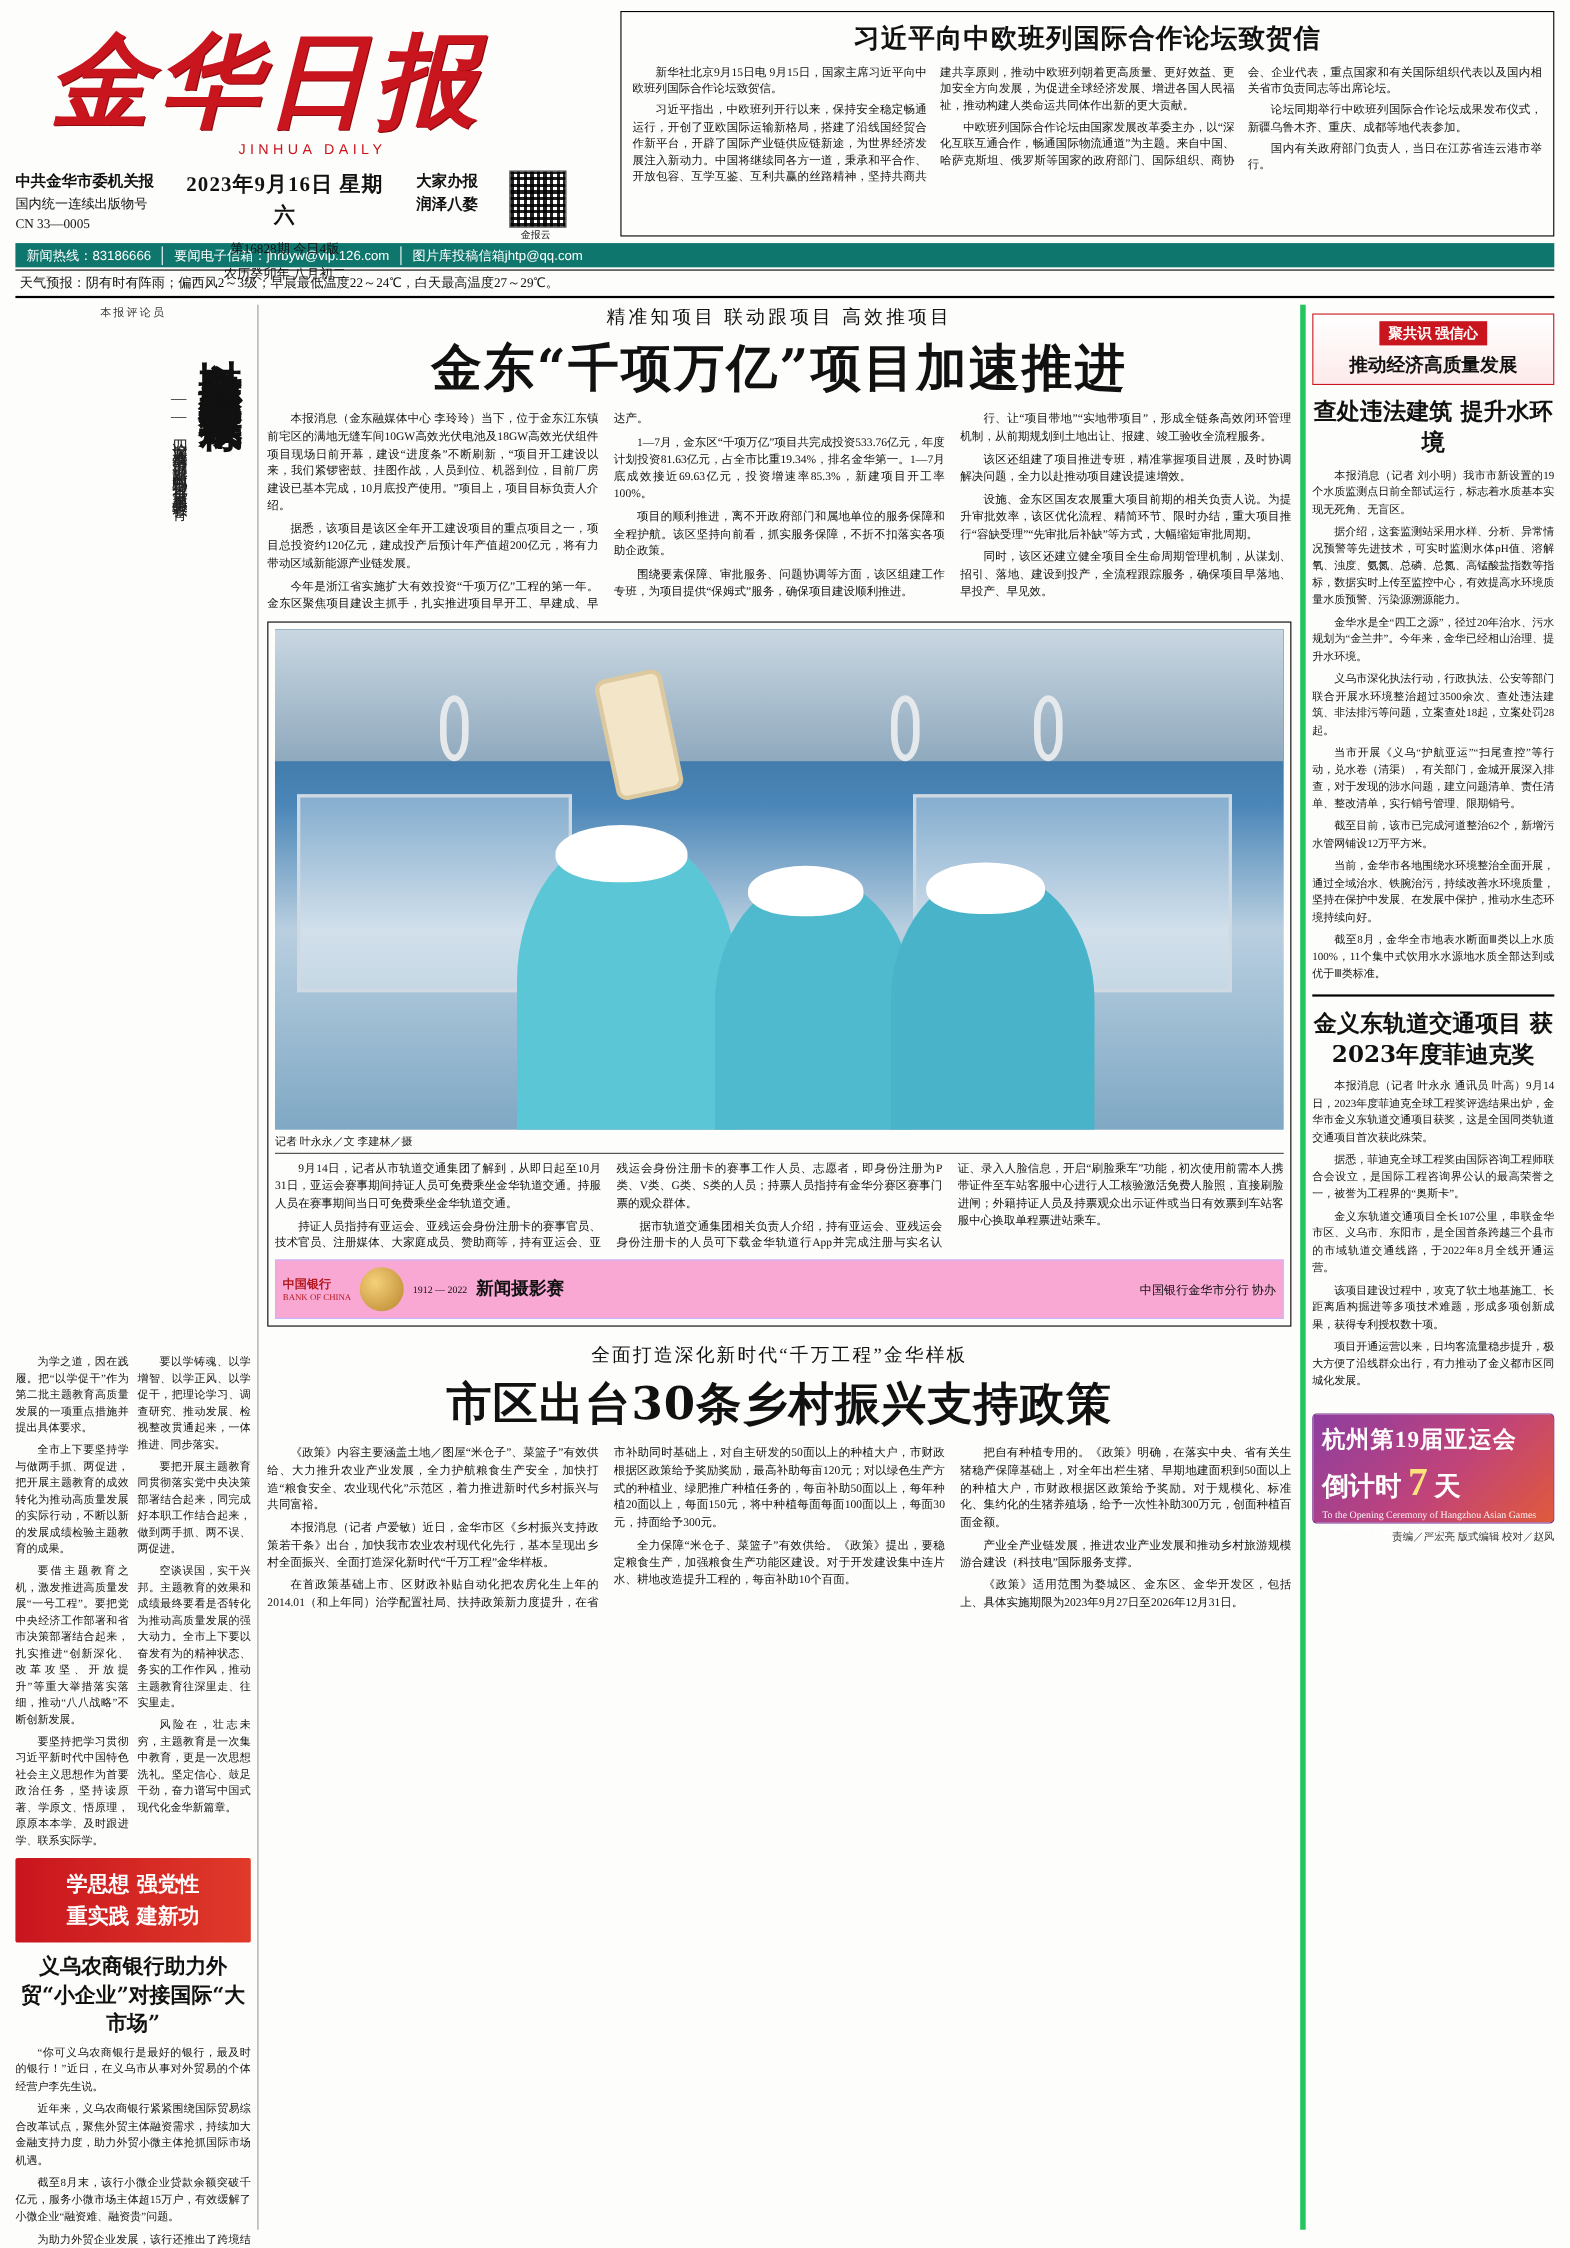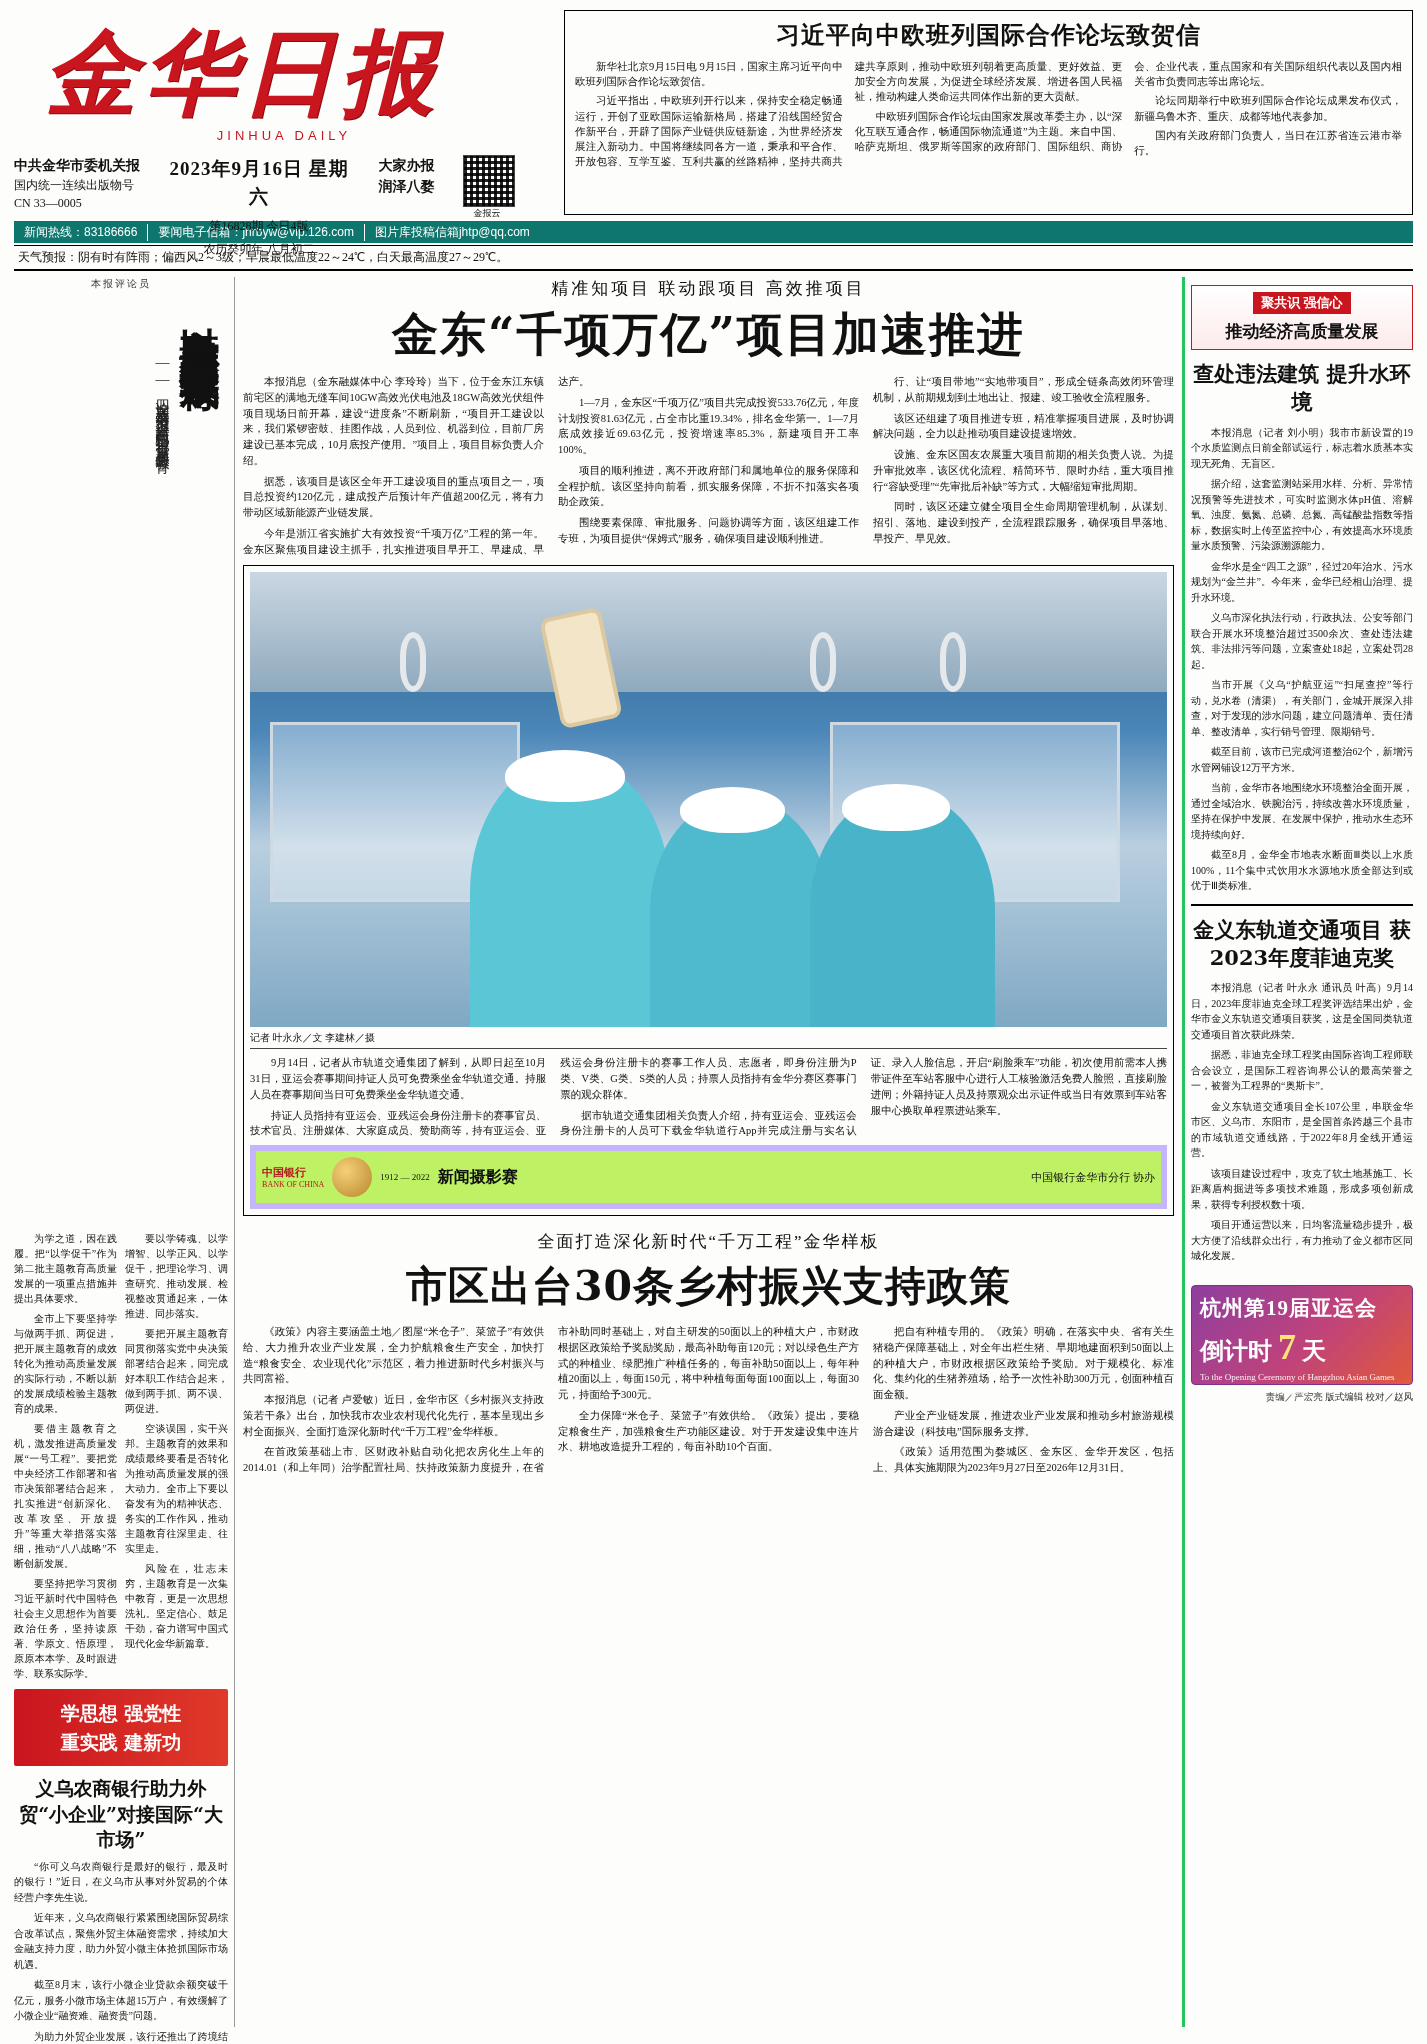--- a/index.html
+++ b/index.html
@@ -70,21 +70,21 @@
   .redbar span:last-child { border-right:none; }
   .weatherbar {
     border-top:1px solid #000; border-bottom:2px solid #000;
     font-size:12px; padding:3px 4px; margin-top:2px;
   }
 
   
   .content { display:flex; gap:8px; margin-top:6px; height:1750px; }
   .col-a { width:222px; border-right:1px solid #999; padding-right:6px; position:relative;}
   .col-mid { width:935px; }
-  .col-c { width:232px; border-left:3px solid #22c55e; padding-left:6px; }
+  .col-c { width:232px; border-left:5px solid #22c55e; padding-left:6px; }
 
   
   .label-sm { font-size:10px; color:#333; text-align:center; letter-spacing:2px; margin-bottom:4px;}
   .vertical-head {
     writing-mode:vertical-rl; text-orientation:upright;
     font-size:40px; font-weight:bold; letter-spacing:3px;
     font-family:"DejaVu Serif", serif;
     height:930px; margin-left:2px;
   }
   .vert-wrap{ display:flex; flex-direction:row-reverse; }
@@ -123,22 +123,22 @@
   .photo .handle { position:absolute; top:60px; width:26px; height:60px; border:6px solid #e6e9ec; border-radius:50%/40%; }
   .photo .window { position:absolute; top:150px; height:180px; background:rgba(255,255,255,.35); border:3px solid #cfd9e2;}
   .photo .person { position:absolute; bottom:0; border-radius:50% 50% 0 0; }
   .photo .cap { position:absolute; background:#fff; border-radius:50% 50% 45% 45%; }
   .photo .phone { position:absolute; width:62px; height:112px; background:#f3e6c8; border:4px solid #dcc9a0; border-radius:10px; top:40px; left:300px; transform:rotate(-12deg);}
   .photo-cap-title { text-align:center; font-size:27px; font-weight:bold; margin-top:8px; font-family:"DejaVu Serif",serif;}
   .photo-credit { font-size:10px; margin-top:4px; border-bottom:1px solid #444; padding-bottom:3px;}
   .photo-text { column-count:3; column-gap:14px; font-size:10.5px; line-height:1.5; text-align:justify; margin-top:6px;}
   .photo-text p { margin:0 0 5px 0; text-indent:2em;}
   .sponsor {
-    border:6px solid #c4b5fd; margin-top:6px; padding:6px; display:flex; align-items:center; gap:8px;
-    background:#bef264;
+    border:1px solid #c4b5fd; margin-top:6px; padding:6px; display:flex; align-items:center; gap:8px;
+    background:#f9a8d4;
   }
   .sponsor .bank { font-size:11px; color:#b3191f; font-weight:bold; }
   .sponsor .medal { width:40px;height:40px;border-radius:50%;background:radial-gradient(circle at 35% 35%,#f5d07a,#b8862b); }
   .sponsor .camera-title{ font-size:16px; font-weight:bold; line-height:1.2;}
 
   .kicker2 { text-align:center; font-size:17px; letter-spacing:2px; margin-top:14px;}
   .headline-2 {
     text-align:center; font-size:41px; font-weight:bold; letter-spacing:1px;
     font-family:"DejaVu Serif", serif; margin:6px 0 10px;
   }

